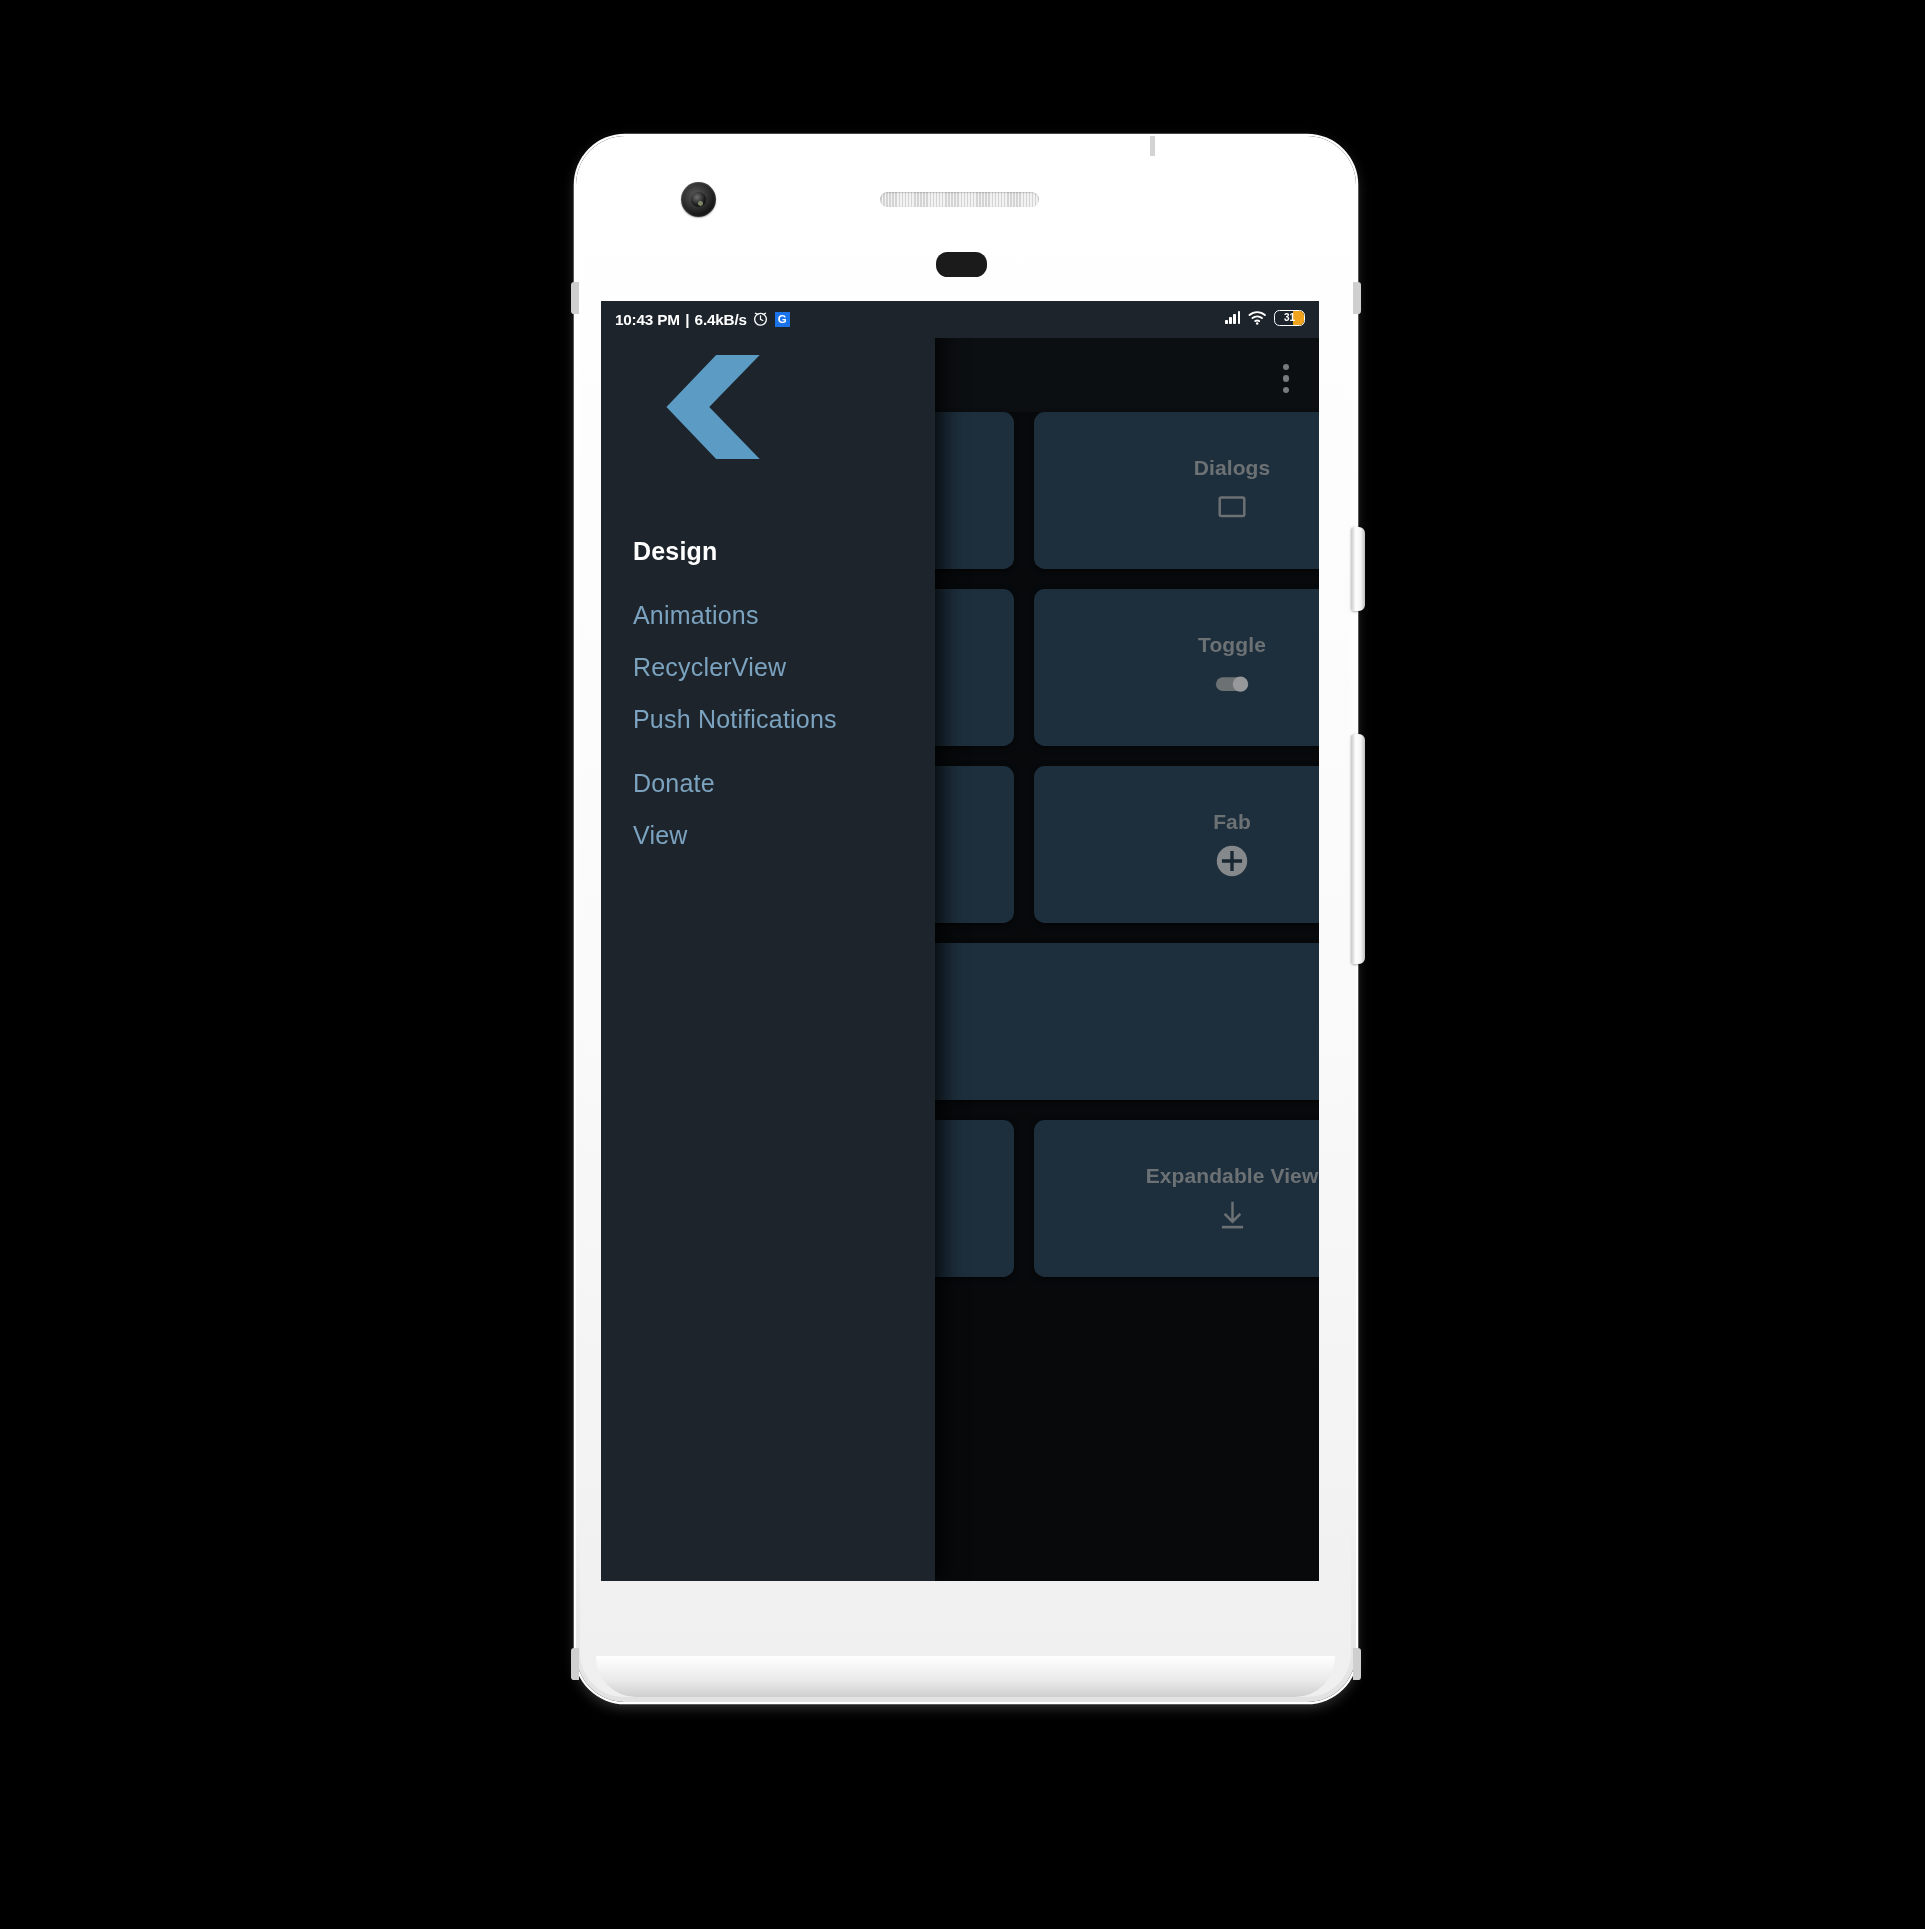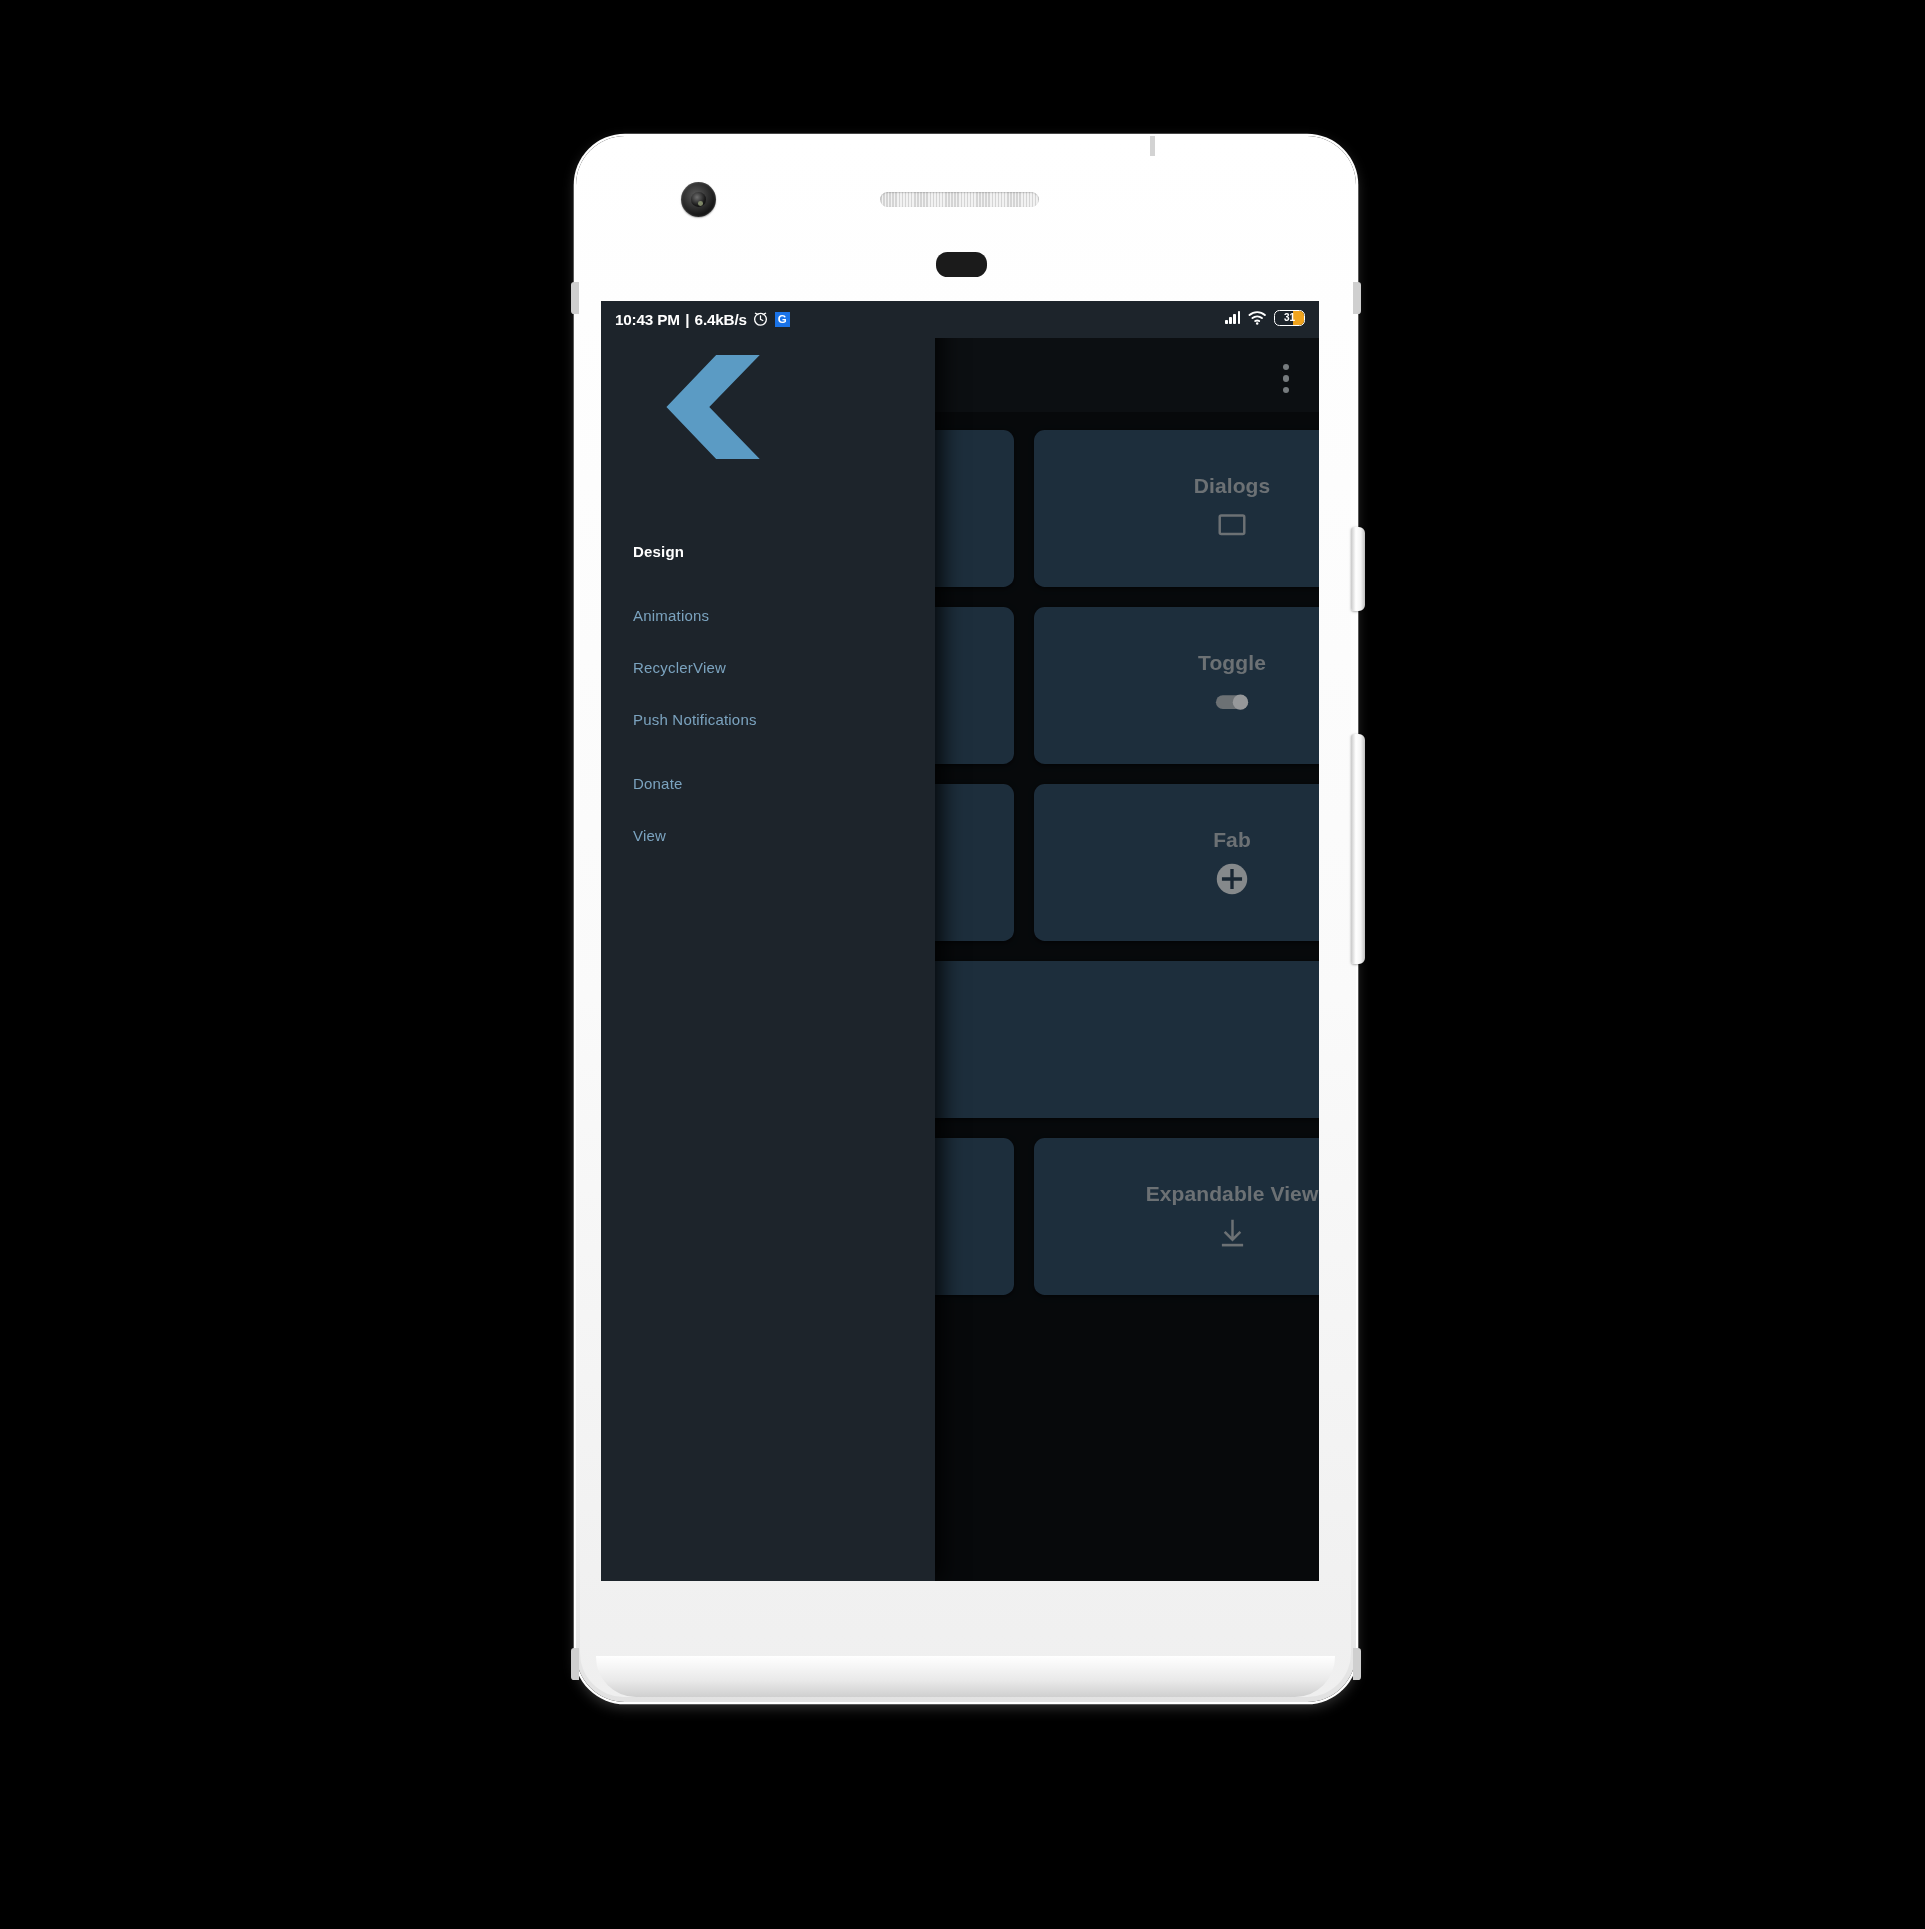--- a/index.html
+++ b/index.html
@@ -256,21 +256,21 @@
     display: block;
     width: 6.1px;
     height: 6.1px;
     border-radius: 50%;
     background: #aab0b5;
   }
 
   .card-grid {
     position: absolute;
     left: 0;
-    top: 92px;
+    top: 74px;
     width: 846px;
     padding: 0;
     box-sizing: border-box;
   }
 
   .grid-row {
     position: relative;
     display: flex;
     gap: 20px;
     padding: 0 17px 20px 17px;
@@ -341,21 +341,21 @@
 
   .drawer-items {
     padding: 0 0 0 0;
   }
   .drawer-item {
     height: 52px;
     display: flex;
     align-items: center;
     padding-left: 32px;
     cursor: pointer;
-    font-size: 15px;
+    font-size: 25px;
     color: #7ba3bf;
     letter-spacing: 0.2px;
   }
   .drawer-item.active {
     color: #ffffff;
     font-weight: bold;
   }
   .drawer-spacer-lg { height: 12.3px; }
 </style>
 </head>

